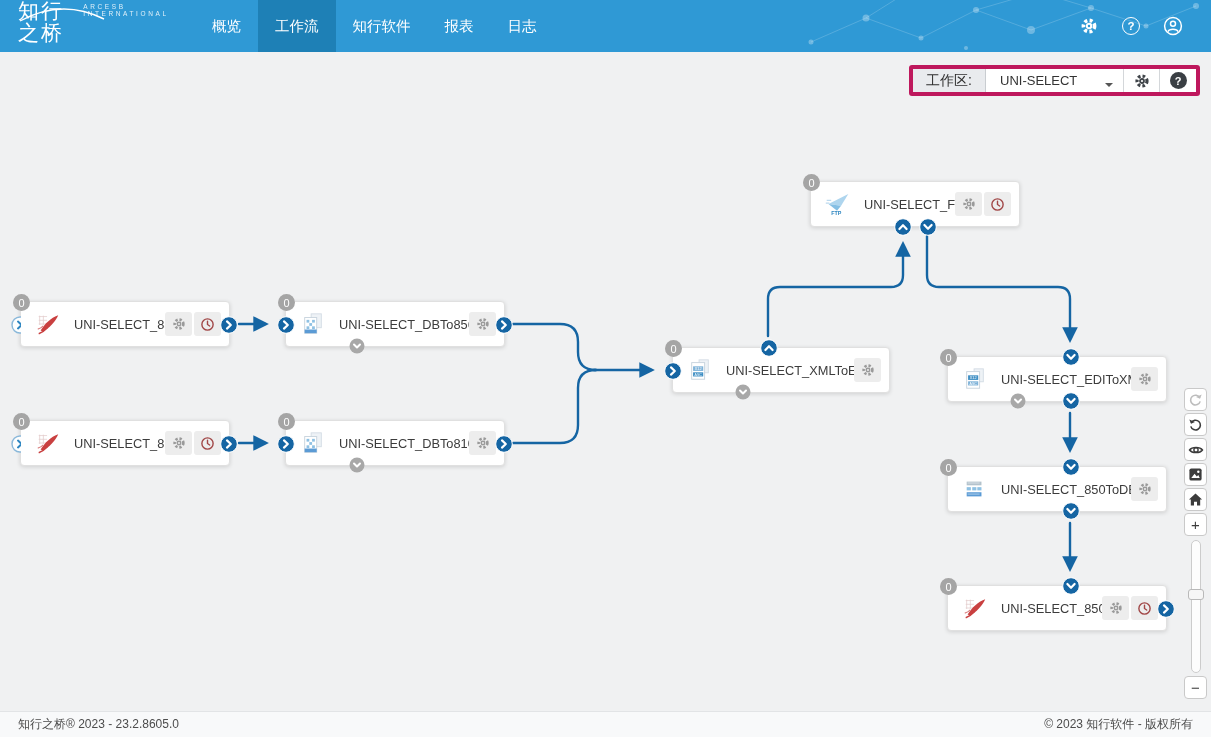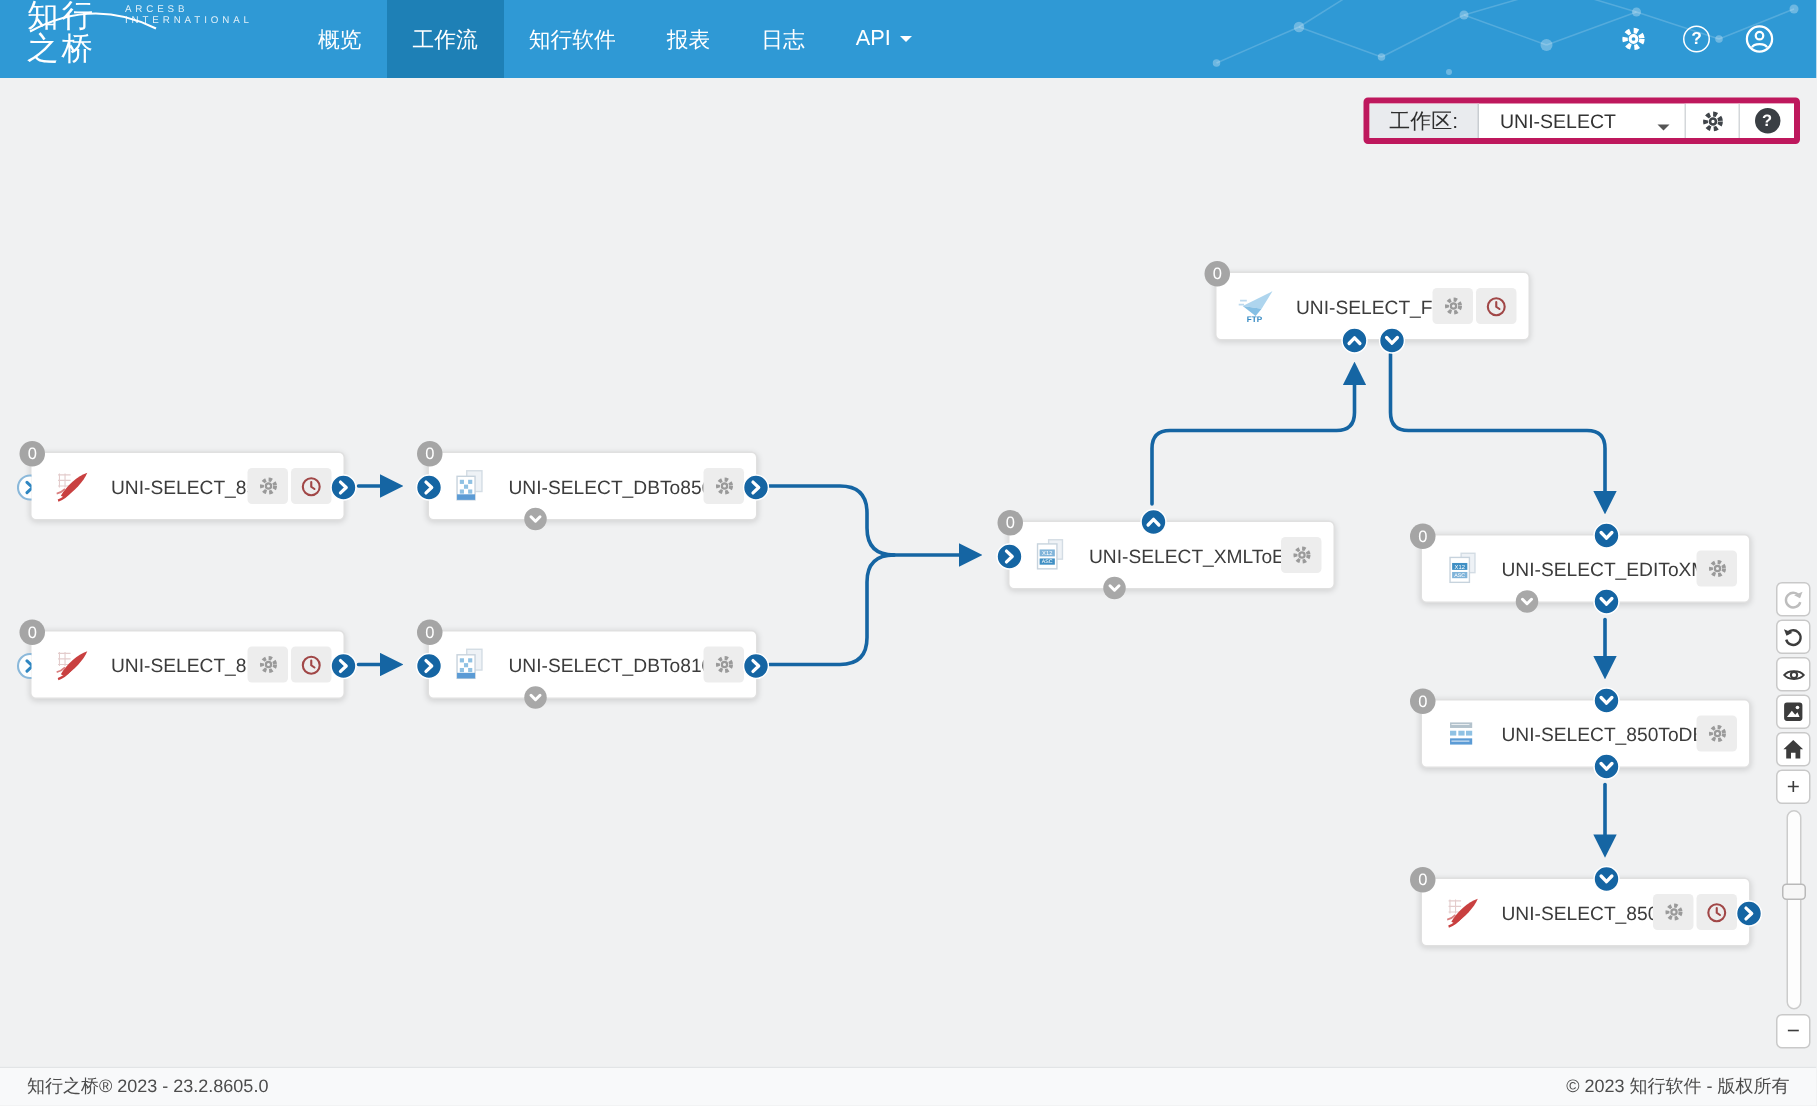--- a/index.html
+++ b/index.html
@@ -107,24 +107,20 @@
       </div>
     <div class="menu-item">
         <span>知行软件</span>
       </div>
     <div class="menu-item">
         <span>报表</span>
       </div>
     <div class="menu-item">
         <span>日志</span>
       </div>
-    <div class="menu-item">
-        <span>API</span>
-        <span class="caret-down"></span>
-      </div>
   </div>
 
   <div class="nav-right">
     <span class="nav-icon">
       <svg width="18" height="18" viewBox="0 0 16 16">
           <circle cx="8" cy="8" r="5" fill="none" stroke="#fff" stroke-width="3.2" stroke-dasharray="2.6 2.1"></circle>
           <circle cx="8" cy="8" r="2" fill="none" stroke="#fff" stroke-width="1.8"></circle>
         </svg>
     </span>
     <span class="nav-icon">

